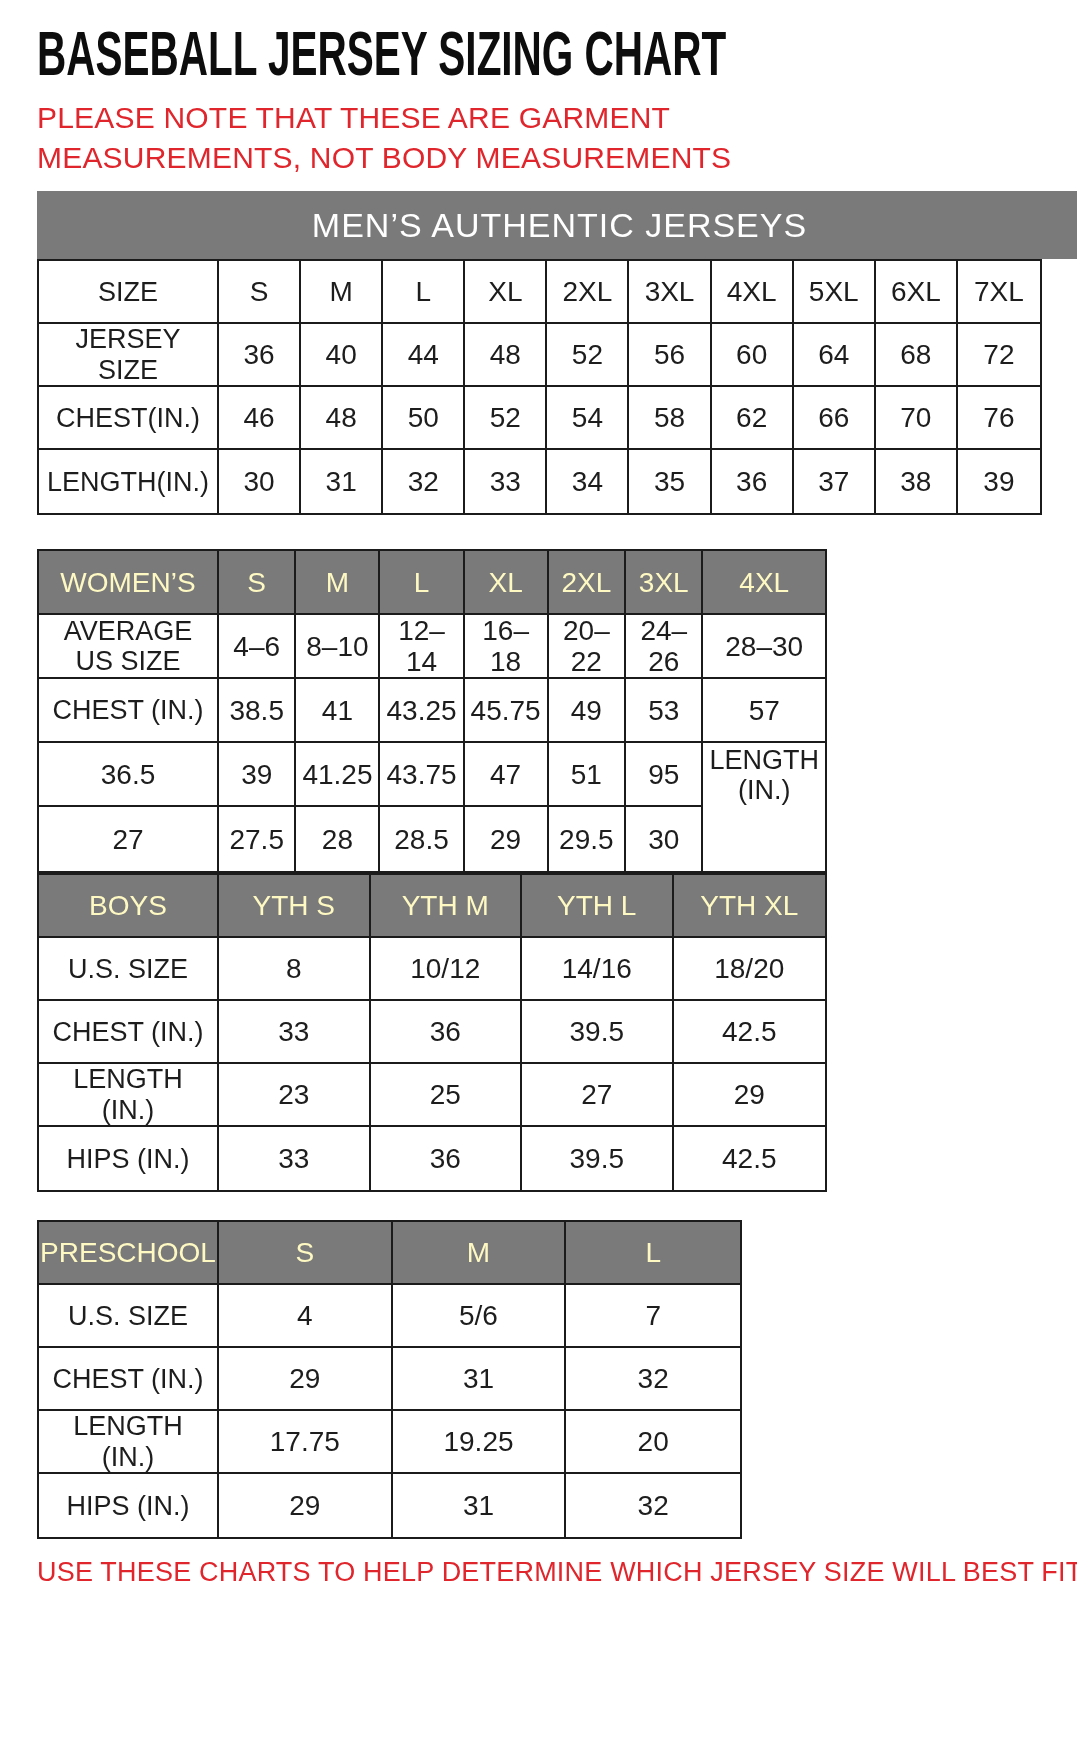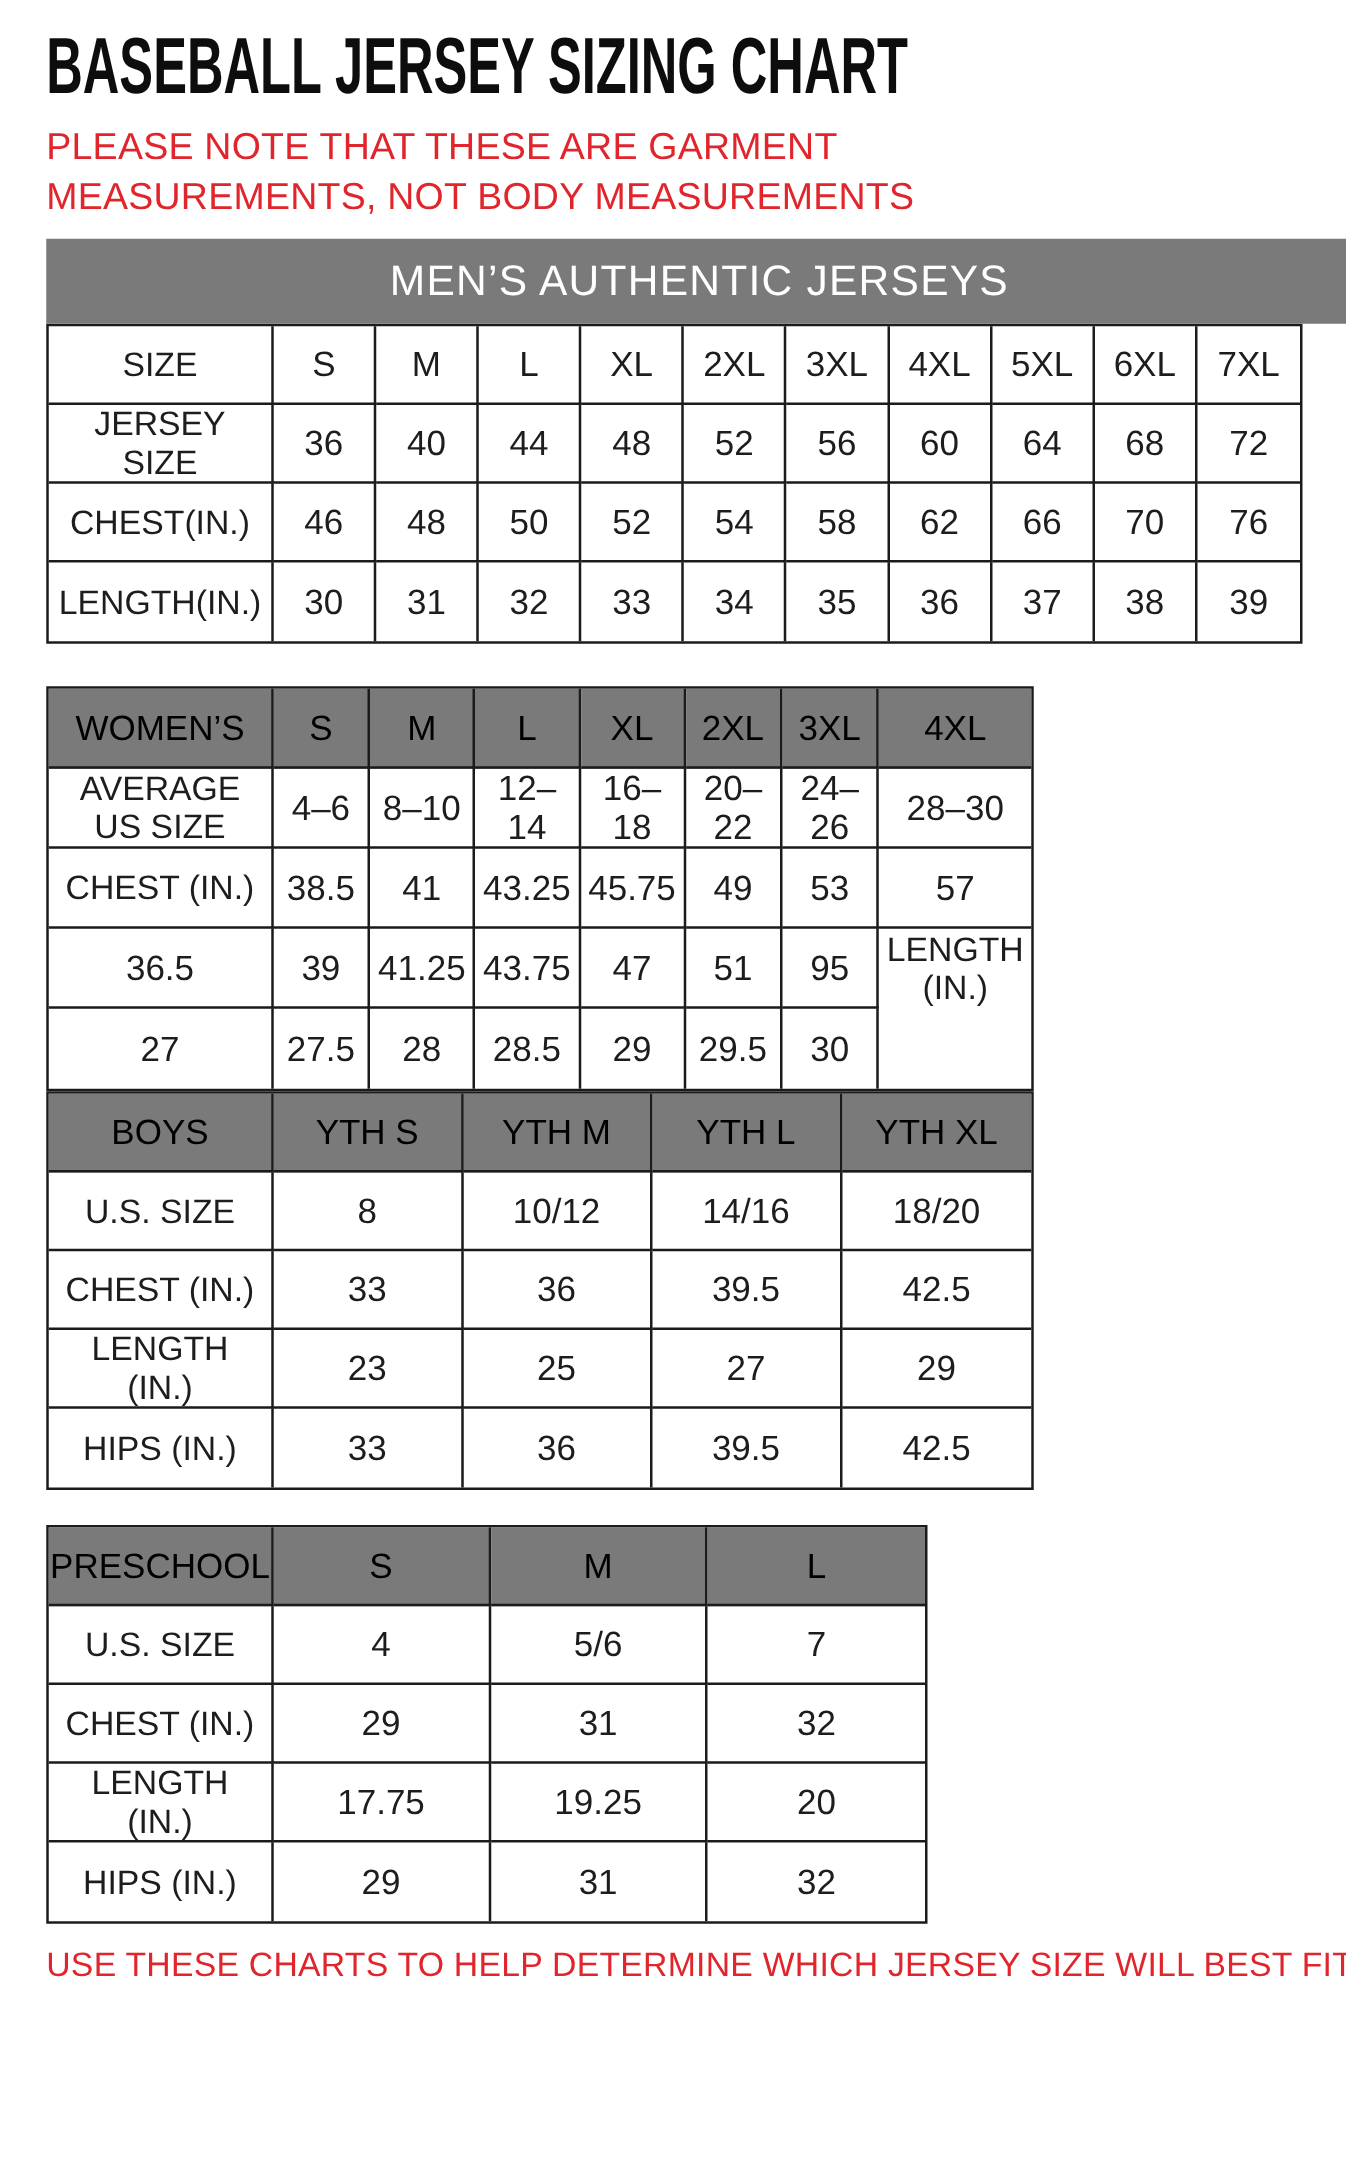--- a/index.html
+++ b/index.html
@@ -50,21 +50,21 @@
   .cell{
     border-right:2px solid var(--border);
     border-bottom:2px solid var(--border);
     display:flex;align-items:center;justify-content:center;
     text-align:center;
     font-size:28px;line-height:1.12;
     padding:0 6px;
     color:var(--ink);
   }
   .cell.lab{font-size:27px;}
-  .cell.head.gray{background:var(--gray);color:#000000;font-size:28px;}
+  .cell.head.gray{background:var(--gray);color:#fef9c3;font-size:28px;}
   
   .mens{width:1005px;grid-template-columns:180px repeat(10,1fr);grid-auto-rows:63px;}
   .mens .cell:nth-child(11n){border-right:none;}
   .mens .cell:nth-last-child(-n+11){border-bottom:none;}
   
   .womens{margin-top:34px;width:790px;grid-template-columns:180px repeat(7,1fr);grid-auto-rows:64px;}
   .womens .cell:nth-child(8n){border-right:none;}
   .womens .cell:nth-last-child(-n+8){border-bottom:none;}
   
   .boys{width:790px;grid-template-columns:180px repeat(4,1fr);grid-auto-rows:63px;}

